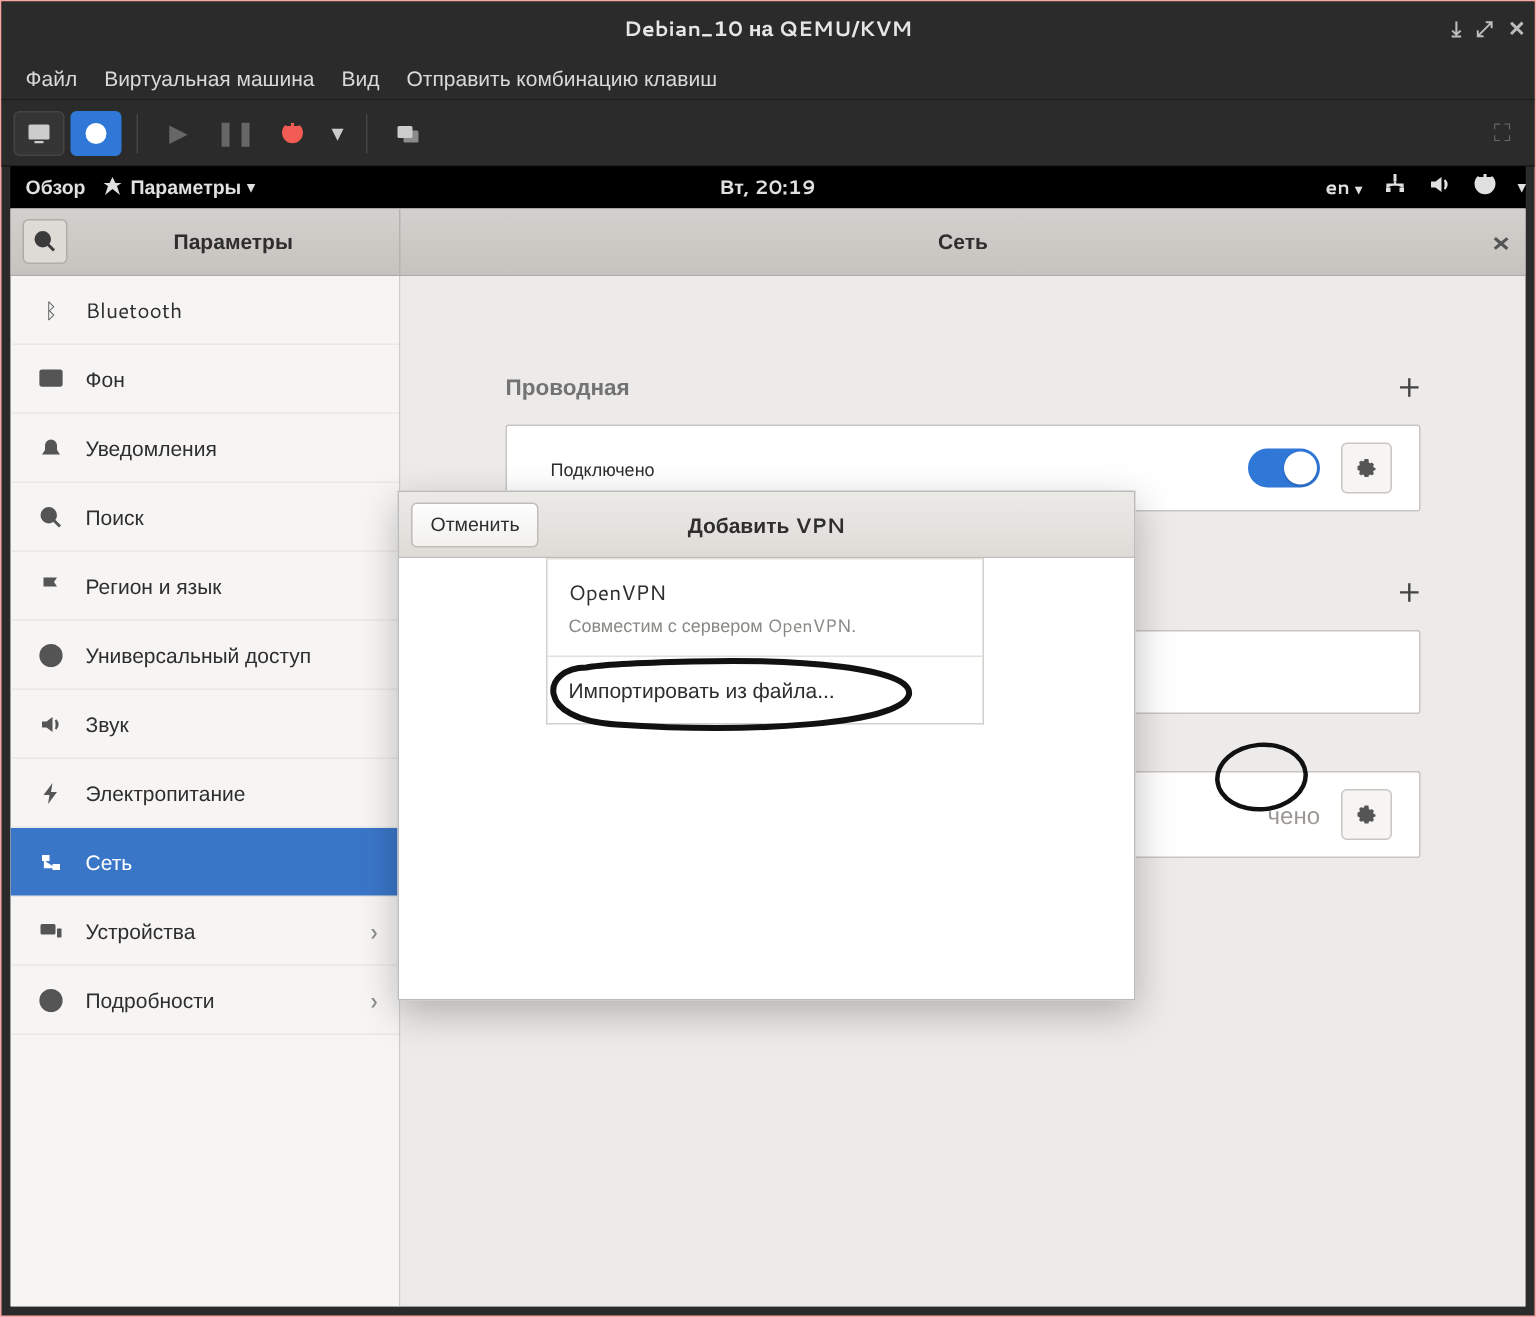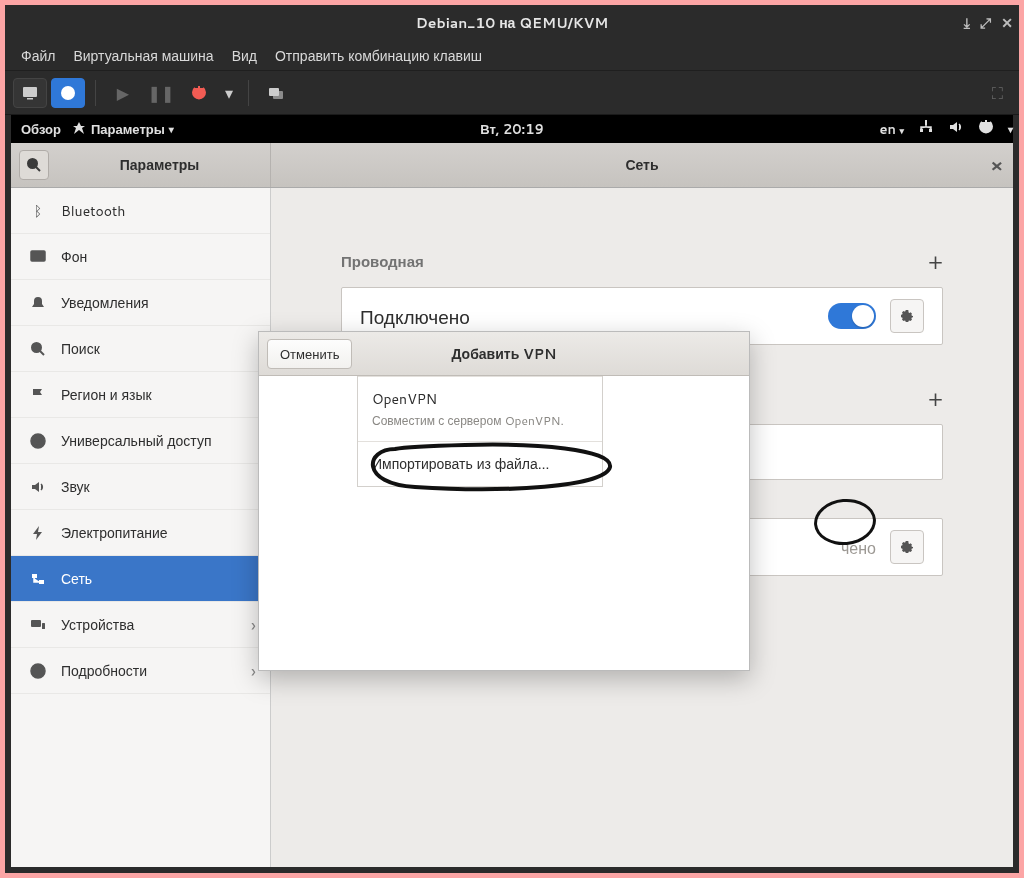--- a/index.html
+++ b/index.html
@@ -1,19 +1,19 @@
 <!DOCTYPE html>
 <html><head>
 <meta charset="utf-8">
 <style>
 * { margin: 0; padding: 0; box-sizing: border-box; font-family: "Cantarell", "Segoe UI", sans-serif; }
 body { width: 1024px; height: 878px; background: #303030; overflow: hidden; position: relative; }
 
 
-.vm-window { position: absolute; inset: 0; background: #2b2b2b; border: 5px solid #fca5a5; }
+.vm-window { position: absolute; inset: 0; background: #2b2b2b; border: 1px solid #fca5a5; }
 .vm-titlebar { height: 36px; background: #2b2b2b; display: flex; align-items: center; justify-content: center; position: relative; color: #e6e6e6; font-size: 14px; font-weight: 600; }
 .vm-titlebar .wm-buttons { position: absolute; right: 6px; display: flex; gap: 10px; color: #bdbdbd; font-size: 14px; }
 .vm-titlebar .wm-buttons span { cursor: pointer; }
 
 .vm-menubar { height: 30px; display: flex; align-items: center; gap: 18px; padding: 0 16px; color: #d9d9d9; font-size: 14px; background: #2b2b2b; border-bottom: 1px solid #1f1f1f; }
 .vm-menubar span { cursor: pointer; }
 
 .vm-toolbar { height: 44px; display: flex; align-items: center; gap: 4px; padding: 0 8px; background: #2b2b2b; border-bottom: 1px solid #1a1a1a; }
 .vm-toolbar .tool-btn { width: 34px; height: 30px; border-radius: 4px; display: flex; align-items: center; justify-content: center; color: #ccc; background: #353535; border: 1px solid #444; cursor: pointer; }
 .vm-toolbar .tool-gap { width: 1px; height: 26px; background: #444; margin: 0 6px; }
@@ -48,34 +48,34 @@
 .sidebar-item .icon { width:18px; display:flex; align-items:center; justify-content:center; color:#555; }
 .sidebar-item.active .icon { color:#fff; }
 .sidebar-item .chev { position:absolute; right:14px; color:#888; font-size:18px; }
 
 .content { flex:1; background:#edebe9; padding:58px 70px; }
 .section-head { display:flex; align-items:center; margin-bottom:10px; }
 .section-head .label { font-size:15px; font-weight:600; color:#737373; flex:1; }
 .section-head .add { font-size:22px; color:#444; cursor:pointer; font-weight:300; }
 .card { border:1px solid #c9c5c1; background:#fff; border-radius:2px; }
 .card-row { height:56px; display:flex; align-items:center; padding:0 18px; gap:14px; }
-.card-row .text { flex:1; color:#2e2e2e; font-size:19px; }
+.card-row .text { flex:1; color:#2e2e2e; font-size:12px;margin-left:11px; }
 .switch { width:48px; height:26px; background:#2f78d8; border-radius:13px; position:relative; cursor:pointer; }
 .switch::after { content:""; position:absolute; width:22px; height:22px; background:#fff; border-radius:50%; top:2px; right:2px; box-shadow:0 1px 2px rgba(0,0,0,.2); }
 .gear-btn { width:34px; height:34px; border:1px solid #c9c5c1; border-radius:4px; background:#f6f5f4; display:flex; align-items:center; justify-content:center; color:#555; cursor:pointer; }
 
 .section-gap { height:38px; }
 
 
-.dialog-overlay { position:absolute; left:247px; top:188px; width:492px; height:340px; background:#fff; border:1px solid #bbb; box-shadow:0 8px 24px rgba(0,0,0,.25); display:flex; flex-direction:column; }
+.dialog-overlay { position:absolute; left:258px; top:188px; width:492px; height:340px; background:#fff; border:1px solid #bbb; box-shadow:0 8px 24px rgba(0,0,0,.25); display:flex; flex-direction:column; }
 .dialog-header { height:44px; background:linear-gradient(#eceae7,#dedbd7); border-bottom:1px solid #c0bcb7; display:flex; align-items:center; position:relative; }
 .dialog-header .cancel { position:absolute; left:8px; height:30px; padding:0 12px; border:1px solid #c0bcb7; border-radius:4px; background:linear-gradient(#fdfdfd,#f2f1ef); display:flex; align-items:center; font-size:13px; color:#2e2e2e; cursor:pointer; }
 .dialog-header .title { width:100%; text-align:center; font-weight:600; font-size:14px; color:#2e2e2e; }
 .dialog-body { flex:1; padding:0; }
-.vpn-list { width:246px; margin:0 auto 0 98px; border:1px solid #d3d0cc; border-top:none; background:#fff; }
+.vpn-list { width:292px; margin:0 auto 0 98px; border:1px solid #d3d0cc; border-top:none; background:#fff; }
 .vpn-item { padding:12px 14px; border-top:1px solid #e3e0dc; cursor:pointer; }
 .vpn-item .name { font-size:14px; color:#2e2e2e; margin-bottom:3px; }
 .vpn-item .desc { font-size:12px; color:#8a8884; }
 .vpn-item.simple .name { margin:0; }
 
 
 .circle-annot { position:absolute; border:3px solid #111; border-radius:50%; pointer-events:none; }
 .circle-1 { left:803px; top:356px; width:62px; height:46px; transform:rotate(-5deg); }
 .circle-2 { position:absolute; pointer-events:none; }
 

